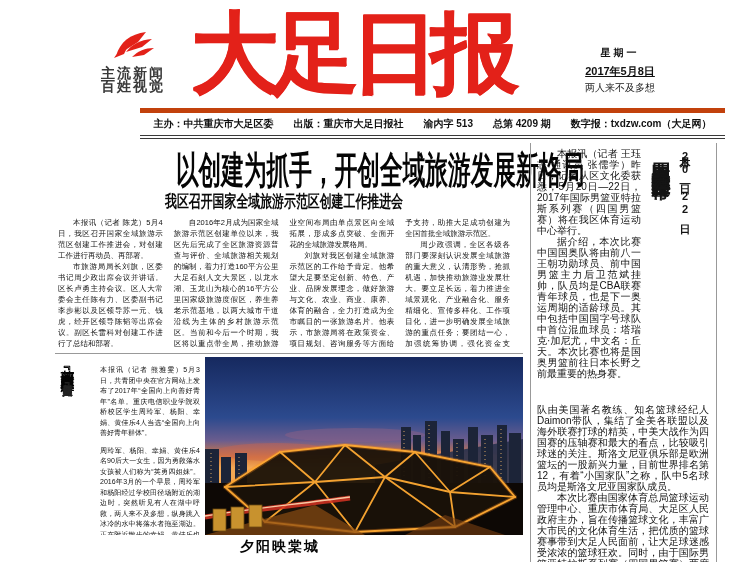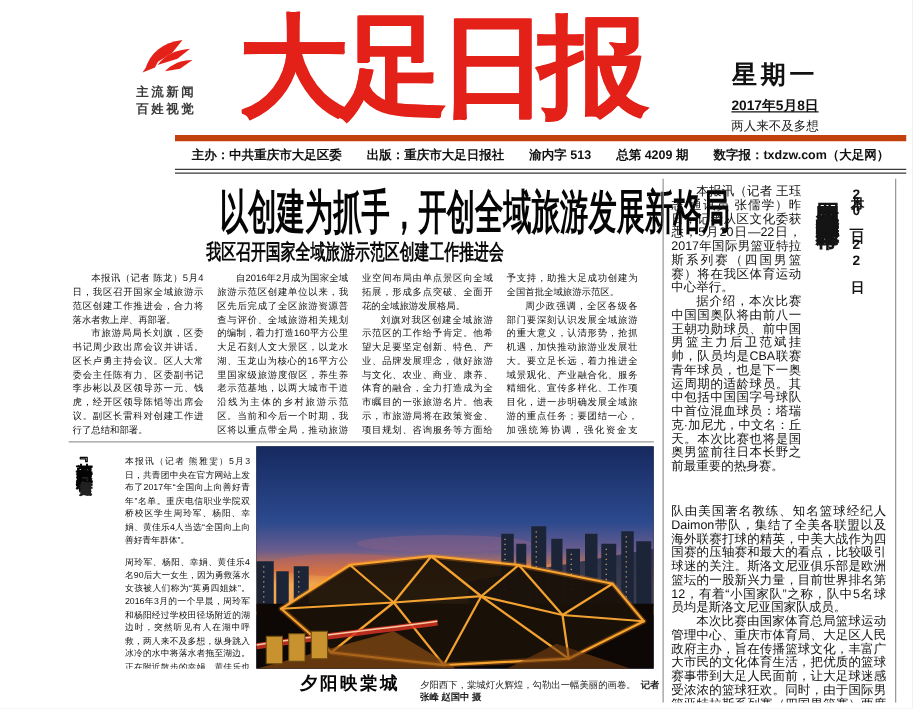--- a/index.html
+++ b/index.html
@@ -1,26 +1,26 @@
 <!DOCTYPE html>
 <html><head>
 <meta charset="utf-8">
 <style>
   html,body{margin:0;padding:0;background:#e8e8e8;}
   .page{position:relative;width:730px;height:567px;background:#ffffff;overflow:hidden;
         font-family:"Liberation Sans",sans-serif;color:#111;}
   
   .logo{position:absolute;left:94px;top:30px;width:78px;text-align:center;}
-  .logo .taglines{margin-top:3px;font-size:10px;line-height:13px;color:#3a3a3a;letter-spacing:2px;font-weight:bold;}
+  .logo .taglines{margin-top:3px;font-size:14px;line-height:13px;color:#3a3a3a;letter-spacing:2px;font-weight:bold;}
   .masthead{position:absolute;left:178px;top:-2px;width:345px;height:112px;
             font-family:"DejaVu Serif",serif;font-weight:900;color:#e32119;
             font-size:88px;line-height:108px;letter-spacing:-8px;text-align:center;
             text-shadow:1px 0 0 #e32119,0 1px 0 #e32119;white-space:nowrap;}
   .dateblock{position:absolute;left:560px;top:46px;width:120px;text-align:center;}
-  .dateblock .weekday{font-size:20px;font-weight:bold;letter-spacing:3px;}
+  .dateblock .weekday{font-size:10px;font-weight:bold;letter-spacing:3px;}
   .dateblock .greg{font-size:11px;font-weight:bold;margin-top:4px;text-decoration:underline;}
   .dateblock .lunar{font-size:10px;margin-top:2px;color:#222;}
   
   .infobar{position:absolute;left:140px;top:108px;width:585px;
            border-top:5px solid #c2410c;border-bottom:4px double #3a3a3a;
            padding:4px 0 4px 0;text-align:center;font-size:10px;font-weight:bold;color:#111;white-space:pre;}
   
   .headline{position:absolute;left:56px;top:146px;width:456px;text-align:center;}
   .headline span{display:inline-block;white-space:nowrap;font-size:36px;font-weight:900;
                  transform:scale(0.63,1.05);transform-origin:center;letter-spacing:0;color:#050505;}
@@ -83,21 +83,21 @@
 
   <div class="infobar">主办：中共重庆市大足区委　　出版：重庆市大足日报社　　渝内字 513　　总第 4209 期　　数字报：txdzw.com（大足网）</div>
 
   <div class="headline">
     <span>以创建为抓手，开创全域旅游发展新格局</span>
   </div>
   <div class="subtitle">
     <span>我区召开国家全域旅游示范区创建工作推进会</span>
   </div>
   <div class="main-body">
-      <p>本报讯（记者 陈龙）5月4日，我区召开国家全域旅游示范区创建工作推进会，合力将落水者救上岸、再部署。</p>
+      <p>本报讯（记者 陈龙）5月4日，我区召开国家全域旅游示范区创建工作推进会，对创建工作进行再动员、再部署。</p>
       <p>市旅游局局长刘旗，区委书记周少政出席会议并讲话。区长卢勇主持会议。区人大常委会主任陈有力、区委副书记李步彬以及区领导苏一元、钱虎，经开区领导陈韬等出席会议。副区长雷科对创建工作进行了总结和部署。</p>
       <p>自2016年2月成为国家全域旅游示范区创建单位以来，我区先后完成了全区旅游资源普查与评价、全域旅游相关规划的编制，着力打造160平方公里大足石刻人文大景区，以龙水湖、玉龙山为核心的16平方公里国家级旅游度假区，养生养老示范基地，以两大城市干道沿线为主体的乡村旅游示范区。当前和今后一个时期，我区将以重点带全局，推动旅游业空间布局由单点景区向全域拓展，形成多点突破、全面开花的全域旅游发展格局。</p>
       <p>刘旗对我区创建全域旅游示范区的工作给予肯定。他希望大足要坚定创新、特色、产业、品牌发展理念，做好旅游与文化、农业、商业、康养、体育的融合，全力打造成为全市瞩目的一张旅游名片。他表示，市旅游局将在政策资金、项目规划、咨询服务等方面给予支持，助推大足成功创建为全国首批全域旅游示范区。</p>
       <p>周少政强调，全区各级各部门要深刻认识发展全域旅游的重大意义，认清形势，抢抓机遇，加快推动旅游业发展壮大。要立足长远，着力推进全域景观化、产业融合化、服务精细化、宣传多样化、工作项目化，进一步明确发展全域旅游的重点任务；要团结一心，加强统筹协调，强化资金支持，突出企业主体地位，加大人才培养力度，奋力开拓全区旅游发展新局面。</p>
     </div>
 
   <div class="h-rule"></div>
 
   <div class="vhead">
     <span class="big">获评『全国向上向善好青年』</span>
@@ -174,23 +174,20 @@
       <path d="M0,160 C50,152 95,148 145,141" stroke="#d63322" stroke-width="5" fill="none" opacity="0.85"></path>
       <path d="M0,159 C50,151 95,147 145,140" stroke="#ffd9b0" stroke-width="1.3" fill="none" opacity="0.9"></path>
       <g fill="#c8922e" stroke="#6b4a12" stroke-width="0.8">
         <rect x="8" y="152" width="13" height="22"></rect>
           <rect x="26" y="150" width="13" height="22"></rect>
         <rect x="44" y="148" width="13" height="22"></rect>
       </g>
     </svg>
   </div>
   <div class="cap-title">夕阳映棠城</div>
-  <div class="cap-text">
-    <span>夕阳西下，棠城灯火辉煌，勾勒出一幅美丽的画卷。</span><span class="cap-credit">记者 张峰 赵国中 摄</span>
-  </div>
 
   <div class="v-rule" style="left:530px;top:143px;height:419px;"></div>
   <div class="v-rule" style="left:716px;top:143px;height:419px;"></div>
 
   <div class="bb-top">
     <div class="bb-col smallbody">
         <p>本报讯（记者 王珏志 通讯员 张儒学）昨日，记者从区文化委获悉，5月20日—22日，2017年国际男篮亚特拉斯系列赛（四国男篮赛）将在我区体育运动中心举行。</p>
         <p>据介绍，本次比赛中国国奥队将由前八一王朝功勋球员、前中国男篮主力后卫范斌挂帅，队员均是CBA联赛青年球员，也是下一奥运周期的适龄球员。其中包括中国国字号球队中首位混血球员：塔瑞克·加尼尤，中文名：丘天。本次比赛也将是国奥男篮前往日本长野之前最重要的热身赛。</p>
       </div>
     <div class="bb-vhead">四国男篮巅峰争霸赛在足举行</div>

